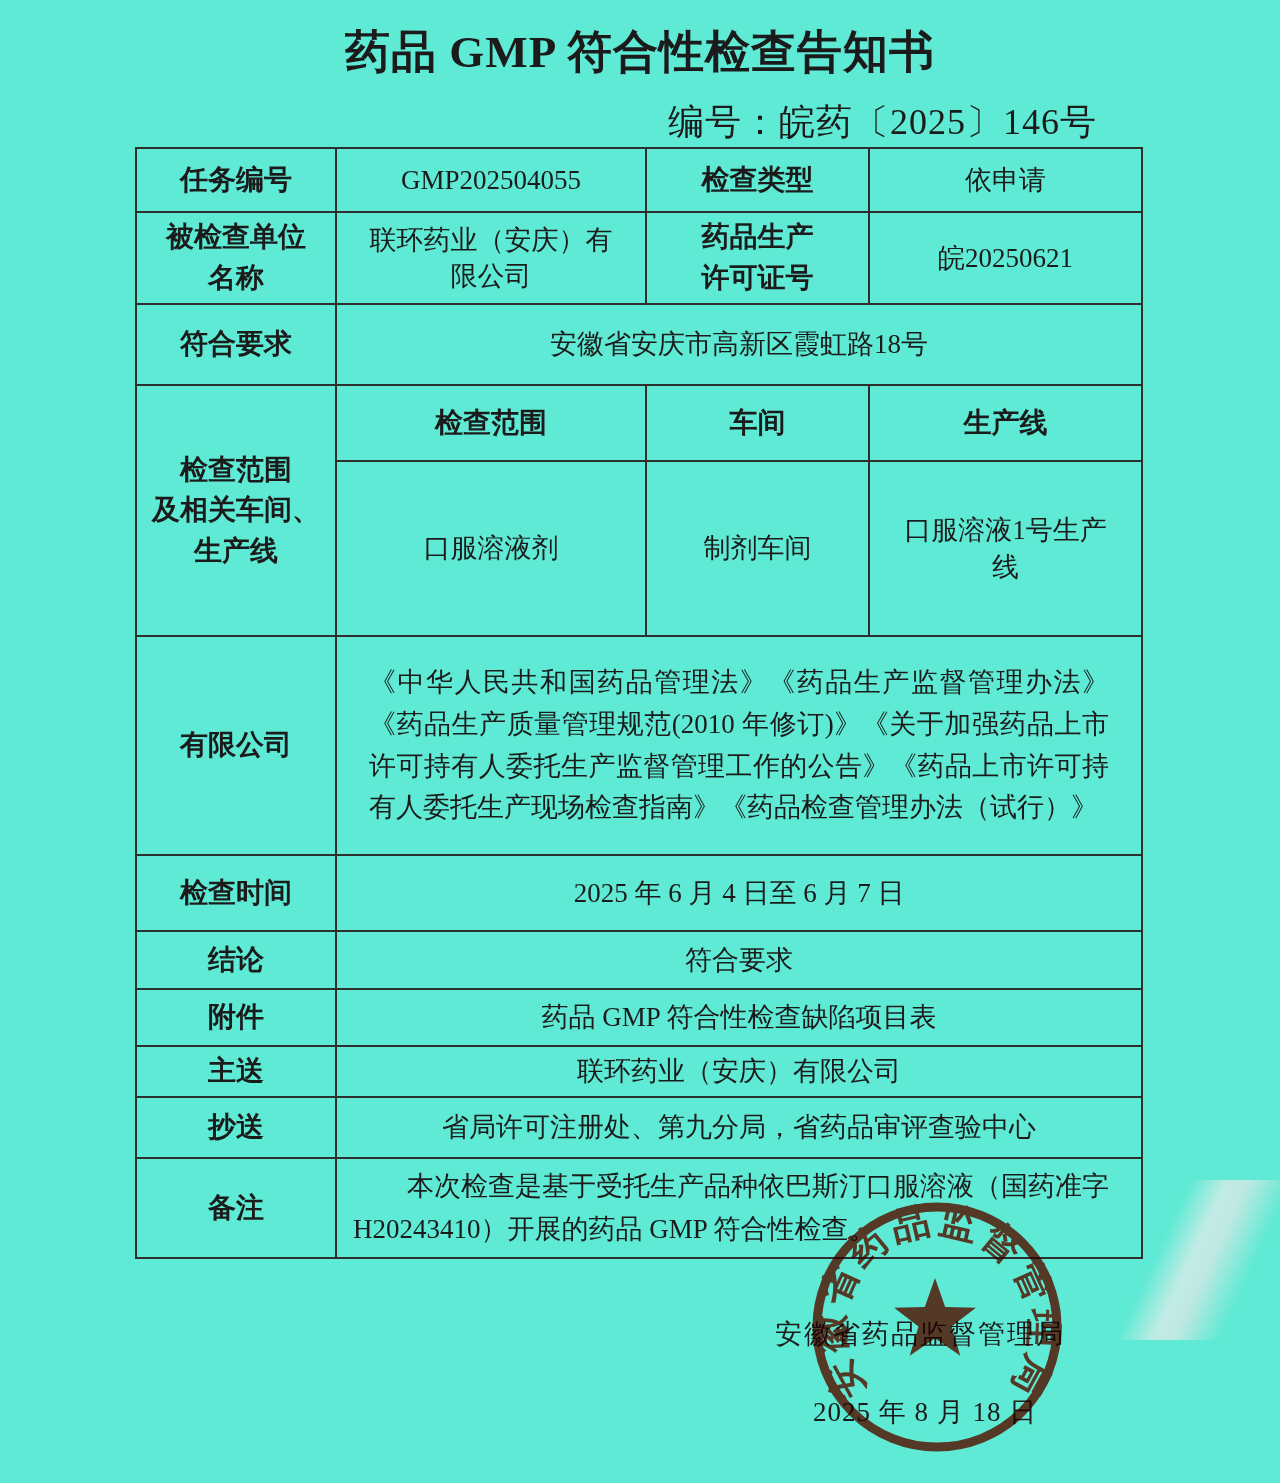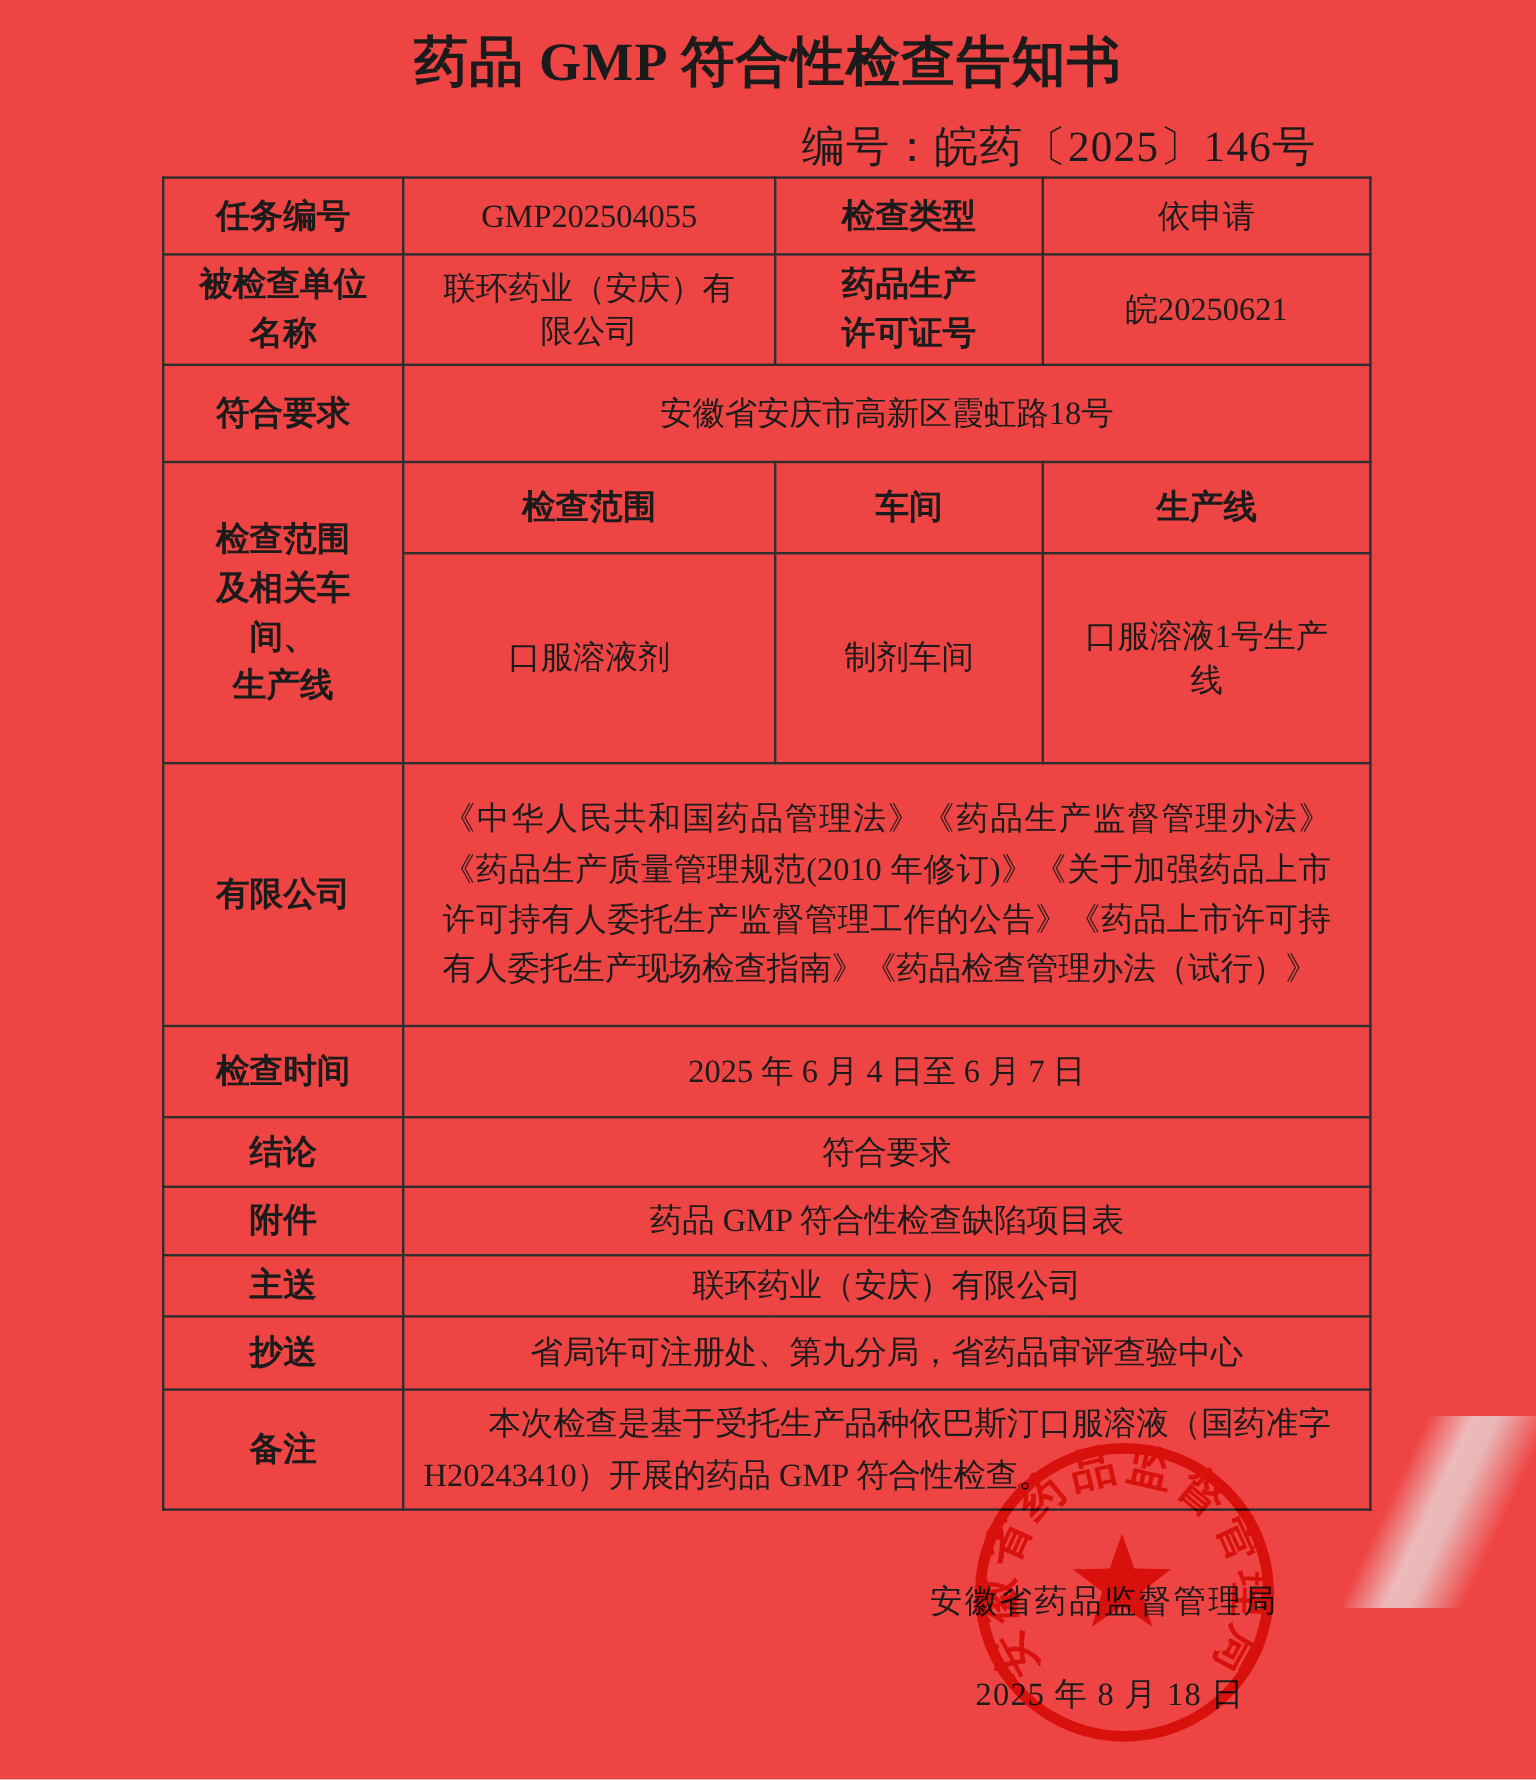--- a/index.html
+++ b/index.html
@@ -3,39 +3,39 @@
 <meta charset="utf-8">
 <style>
   :root { --seal-red:#e63322; --ink:#1b1b1b; --border:#2e2e2e; }
   * { box-sizing:border-box; }
   html,body { margin:0; padding:0; }
   body {
     width:1280px; height:1483px; background:#ffffff; position:relative;
     font-family:"Liberation Serif","DejaVu Serif",serif; color:var(--ink);
     overflow:hidden;
   }
-  .page { position:absolute; inset:0; background:#ef4444; }
+  .page { position:absolute; inset:0; background:#5eead4; }
 
   .title {
     position:absolute; top:22px; left:0; width:1280px; text-align:center;
     font-size:45px; font-weight:bold; letter-spacing:1px;
     font-family:"Liberation Serif","DejaVu Serif",serif;
   }
   .doc-number {
     position:absolute; top:98px; left:0; width:1097px; text-align:right;
     font-size:36px; letter-spacing:1px;
   }
 
   table.doc-table {
     position:absolute; left:135px; top:147px; width:1006px;
     border-collapse:collapse; table-layout:fixed;
   }
   .doc-table td {
     border:2px solid var(--border); text-align:center; vertical-align:middle;
-    font-size:27px; padding:2px 20px; line-height:1.35;
+    font-size:27px; padding:2px 0; line-height:1.35;
     font-family:"Liberation Serif","DejaVu Serif",serif;
   }
   .doc-table td.lbl {
     font-family:"Liberation Sans","DejaVu Sans",sans-serif;
     font-weight:700; font-size:28px; white-space:pre-line; line-height:1.45;
   }
   .prewrap { white-space:pre-line; }
   td.basis {
     text-align:justify; padding:8px 32px; line-height:1.55; font-size:27px;
   }

